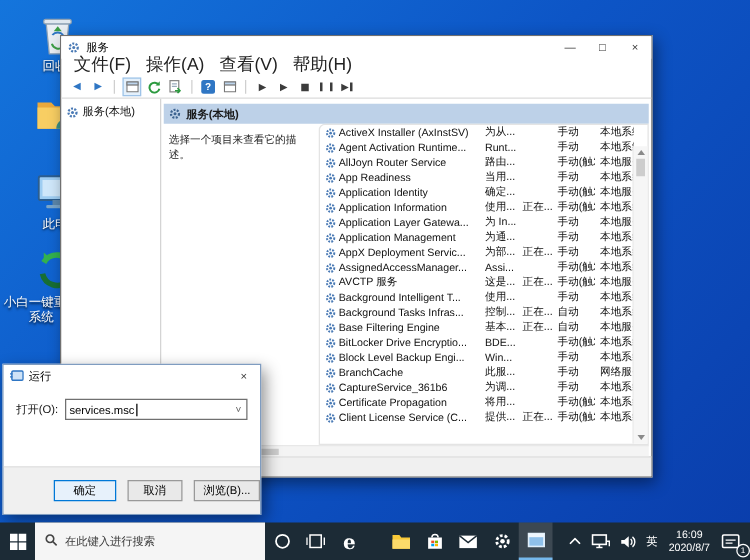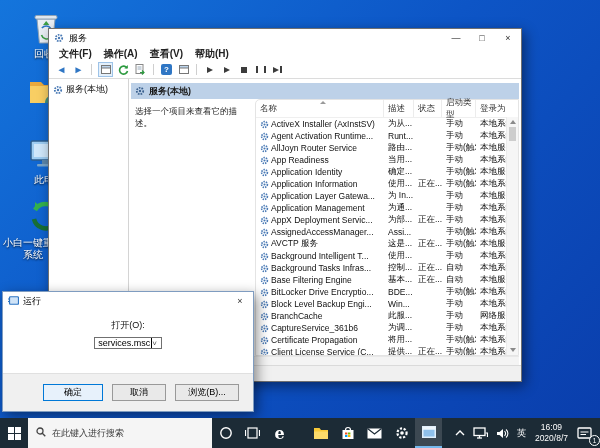--- a/index.html
+++ b/index.html
@@ -15,21 +15,21 @@
 
   
   .win{position:absolute;background:#fff;border:1px solid #707070;box-shadow:3px 4px 12px rgba(0,0,0,.45);box-sizing:border-box;}
   .titlebar{height:18px;display:flex;align-items:center;padding-left:5px;font-size:9px;color:#000;background:#fff;}
   .titlebar .ticon{width:11px;height:10px;margin-right:4px;display:flex;}
   .cap-btns{margin-left:auto;display:flex;height:100%;}
   .cap{width:26px;height:100%;display:flex;align-items:center;justify-content:center;font-size:9px;color:#333;}
 
   
   .svc{left:48px;top:28px;width:474px;height:354px;display:flex;flex-direction:column;}
-  .menubar{height:14px;display:flex;align-items:flex-end;font-size:10px;color:#222;padding-left:4px;font-weight:bold;}
+  .menubar{height:14px;display:flex;align-items:flex-end;font-size:14px;color:#222;padding-left:4px;}
   .menu{padding:0 6px;}
   .toolbar{height:17px;display:flex;align-items:center;gap:4px;padding-left:6px;border-bottom:1px solid #dcdcdc;}
   .tbtn{min-width:13px;height:13px;display:flex;align-items:center;justify-content:center;font-size:9px;line-height:1;}
   .tsep{width:1px;height:11px;background:#cfcfcf;margin:0 2px;}
   .arrow-blue{color:#2f76c4;font-size:10px;}
   .tbtn.boxed{border:1px solid #9ec3e8;background:#e4f0fb;}
   .helpbox{width:11px;height:11px;background:#2f76c4;color:#fff;font-size:8px;font-weight:bold;display:flex;align-items:center;justify-content:center;border-radius:2px;}
   .tri{width:0;height:0;border-left:6px solid #3c3c3c;border-top:3.5px solid transparent;border-bottom:3.5px solid transparent;}
   .sq{width:6px;height:6px;background:#3c3c3c;}
   .pausebars{width:6px;height:7px;border-left:2px solid #3c3c3c;border-right:2px solid #3c3c3c;}
@@ -58,24 +58,24 @@
   .vthumb{width:7px;height:14px;background:#cdcdcd;}
   .hscroll{height:8px;background:#f4f4f4;border-top:1px solid #e8e8e8;margin:0 2px;position:relative;}
   .hthumb{position:absolute;left:2px;top:1.5px;width:90px;height:5px;background:#cdcdcd;}
   .statusbar{height:15px;background:#f0f0f0;border-top:1px solid #dadada;display:flex;align-items:center;}
   .ssep{width:1px;height:10px;background:#d7d7d7;}
   .ssep.s1{margin-left:345px;}.ssep.s2{margin-left:76px;}
 
   .gear-svg{display:block;}
 
   
-  .run{left:2px;top:291px;width:252px;height:121px;border:1px solid #7f9cc0;display:flex;flex-direction:column;z-index:5;}
+  .run{left:2px;top:291px;width:207px;height:121px;border:1px solid #7f9cc0;display:flex;flex-direction:column;z-index:5;}
   .run-body{flex:1;background:#fff;}
   .run-msg{display:flex;gap:9px;padding:9px 8px 0 12px;font-size:9px;color:#111;line-height:1.45;}
-  .run-open{display:flex;align-items:center;gap:5px;padding:9px 10px 0 10px;font-size:9px;color:#111;flex-direction:column;}
+  .run-open{display:flex;align-items:center;gap:5px;padding:9px 10px 0 10px;font-size:9px;color:#111;}
   .combo{flex:1;height:15px;border:1px solid #707070;display:flex;align-items:center;padding-left:3px;font-size:9px;color:#000;background:#fff;}
   .caret{width:1px;height:10px;background:#000;margin-left:1px;}
   .combo .dd{margin-left:auto;padding-right:4px;color:#555;font-size:8px;}
   .run-foot{height:37px;background:#f0f0f0;border-top:1px solid #e0e0e0;display:flex;align-items:center;gap:9px;padding-left:40px;}
   .btn{height:17px;font-size:9px;display:flex;align-items:center;justify-content:center;background:#e9e9e9;border:1px solid #999;color:#000;box-sizing:border-box;}
   .btn.default{background:#e7f1fb;border:1px solid #0078d7;width:60px;}
   .btn.w1{width:54px;}.btn.w2{width:64px;}
 
   
   .taskbar{position:absolute;left:0;bottom:0;width:600px;height:30px;background:#1c2b36;display:flex;align-items:stretch;color:#fff;z-index:10;}
@@ -246,38 +246,20 @@
             </svg>
           <span>服务(本地)</span>
         </div>
 
         <div class="mid-content">
           <div class="desc-pane">
             <span>选择一个项目来查看它的描述。</span>
           </div>
 
           <div class="list-pane">
-            <div class="cols">
-              <span class="col c-name">
-                  <span>名称</span>
-                  <span class="sortcaret"></span>
-                </span>
-              <span class="col c-desc">
-                  <span>描述</span>
-                </span>
-              <span class="col c-status">
-                  <span>状态</span>
-                </span>
-              <span class="col c-startup">
-                  <span>启动类型</span>
-                </span>
-              <span class="col c-logon">
-                  <span>登录为</span>
-                </span>
-            </div>
             <div class="rows">
                 <div class="svc-row">
                   <span class="cell c-name">
                     <svg width="9" height="9" viewBox="0 0 10 10" style="flex:none">
                       <circle cx="5" cy="5" r="3.2" fill="none" stroke="#4a7ab5" stroke-width="1.8" stroke-dasharray="1.6 1.1"></circle>
                       <circle cx="5" cy="5" r="1.2" fill="#4a7ab5"></circle>
                     </svg>
                     <span>ActiveX Installer (AxInstSV)</span>
                   </span>
                   <span class="cell c-desc">

